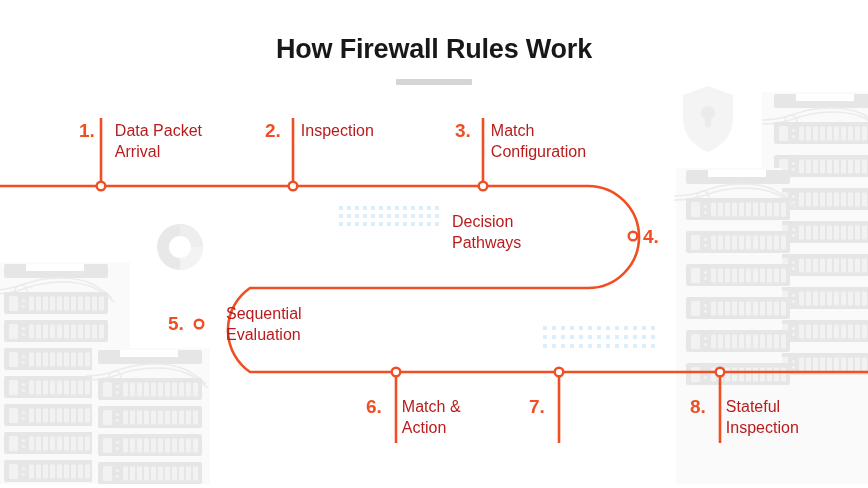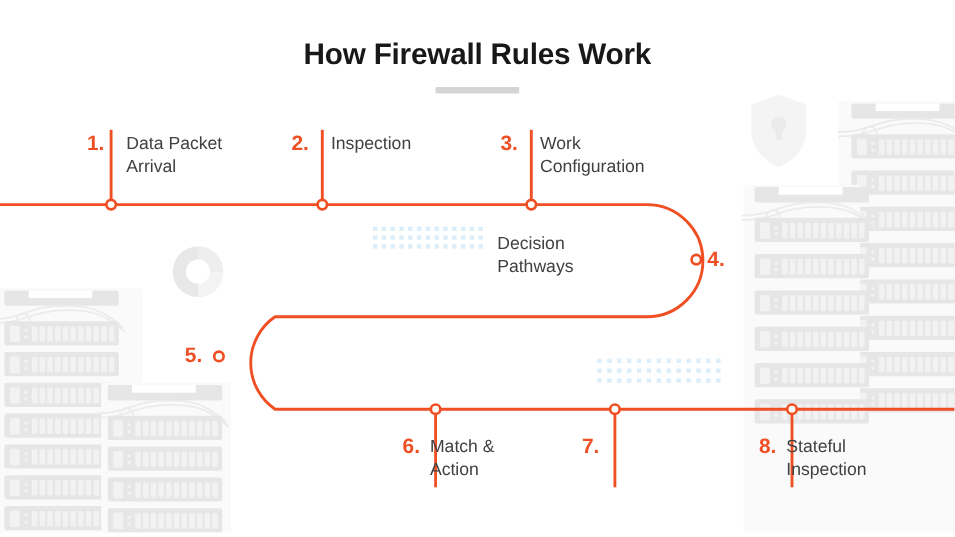--- a/index.html
+++ b/index.html
@@ -29,30 +29,30 @@
   
   .timeline{position:absolute;left:0;top:0;}
 
   
   .step{position:absolute;display:flex;align-items:flex-start;}
   .step-num{
     color:#f04e23;font-weight:bold;font-size:19px;line-height:22px;
     white-space:nowrap;
   }
   .step-label{
-    color:#404040;font-size:16px;line-height:21px;font-weight:normal;
+    color:#b91c1c;font-size:16px;line-height:21px;font-weight:normal;
     white-space:pre-line;
   }
 
   
   .step-above .step-num{margin-right:9px;}
   .step-above .step-label{margin-left:11px;}
 
   .step-below .step-num{margin-right:9px;}
-  .step-below .step-label{}
+  .step-below .step-label{margin-left:11px;}
 
   
   .step-right-curve{position:absolute;}
 
   
   .step-left-curve{position:absolute;}
 
   
   #step-1{left:79px;  top:120px;}
   #step-2{left:265px; top:120px;}
@@ -349,29 +349,31 @@
 Arrival</span>
   </div>
 
   <div class="step step-above" id="step-2">
     <span class="step-num">2.</span>
     <span class="step-label">Inspection</span>
   </div>
 
   <div class="step step-above" id="step-3">
     <span class="step-num">3.</span>
-    <span class="step-label">Work
+    <span class="step-label">Match
 Configuration</span>
   </div>
 
   <div class="step-label step-right-curve" id="step-4-label">Decision
 Pathways</div>
   <div class="step-num" id="step-4-num">4.</div>
 
   <div class="step-num" id="step-5-num">5.</div>
+  <div class="step-label step-left-curve" id="step-5-label">Sequential
+Evaluation</div>
 
   <div class="step step-below" id="step-6">
     <span class="step-num">6.</span>
     <span class="step-label">Match &amp;
 Action</span>
   </div>
 
   <div class="step step-below" id="step-7">
     <span class="step-num">7.</span>
   </div>

